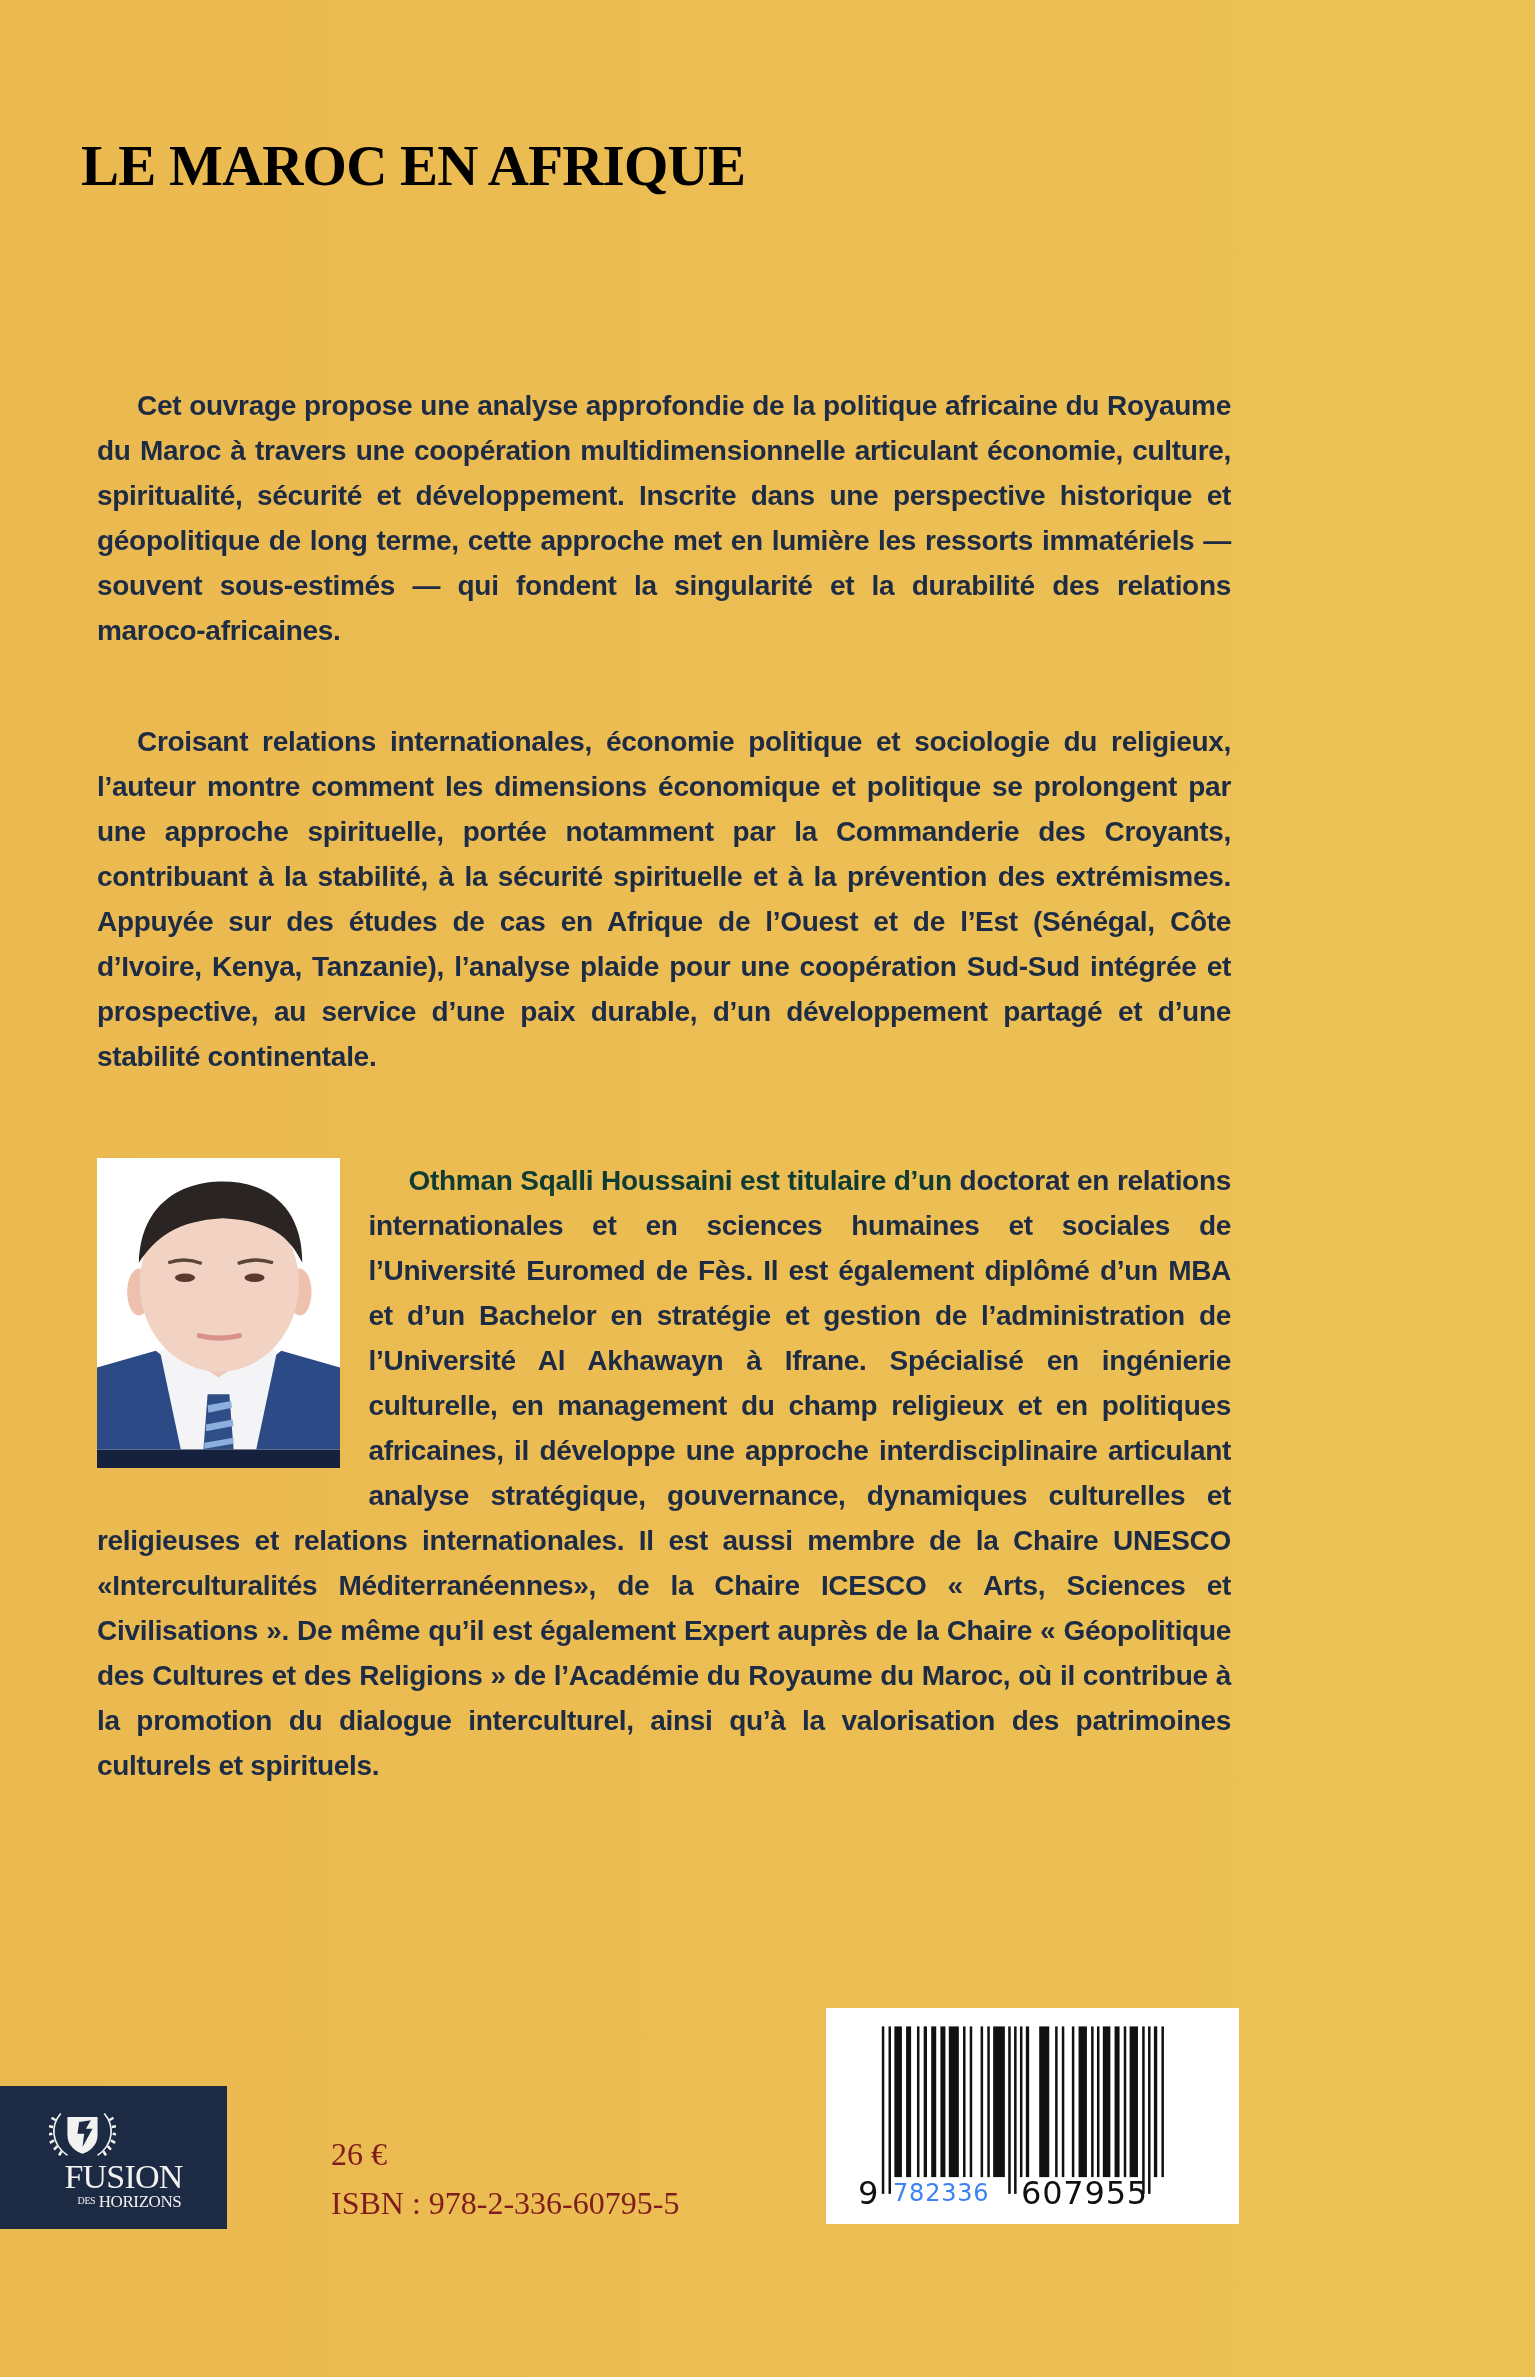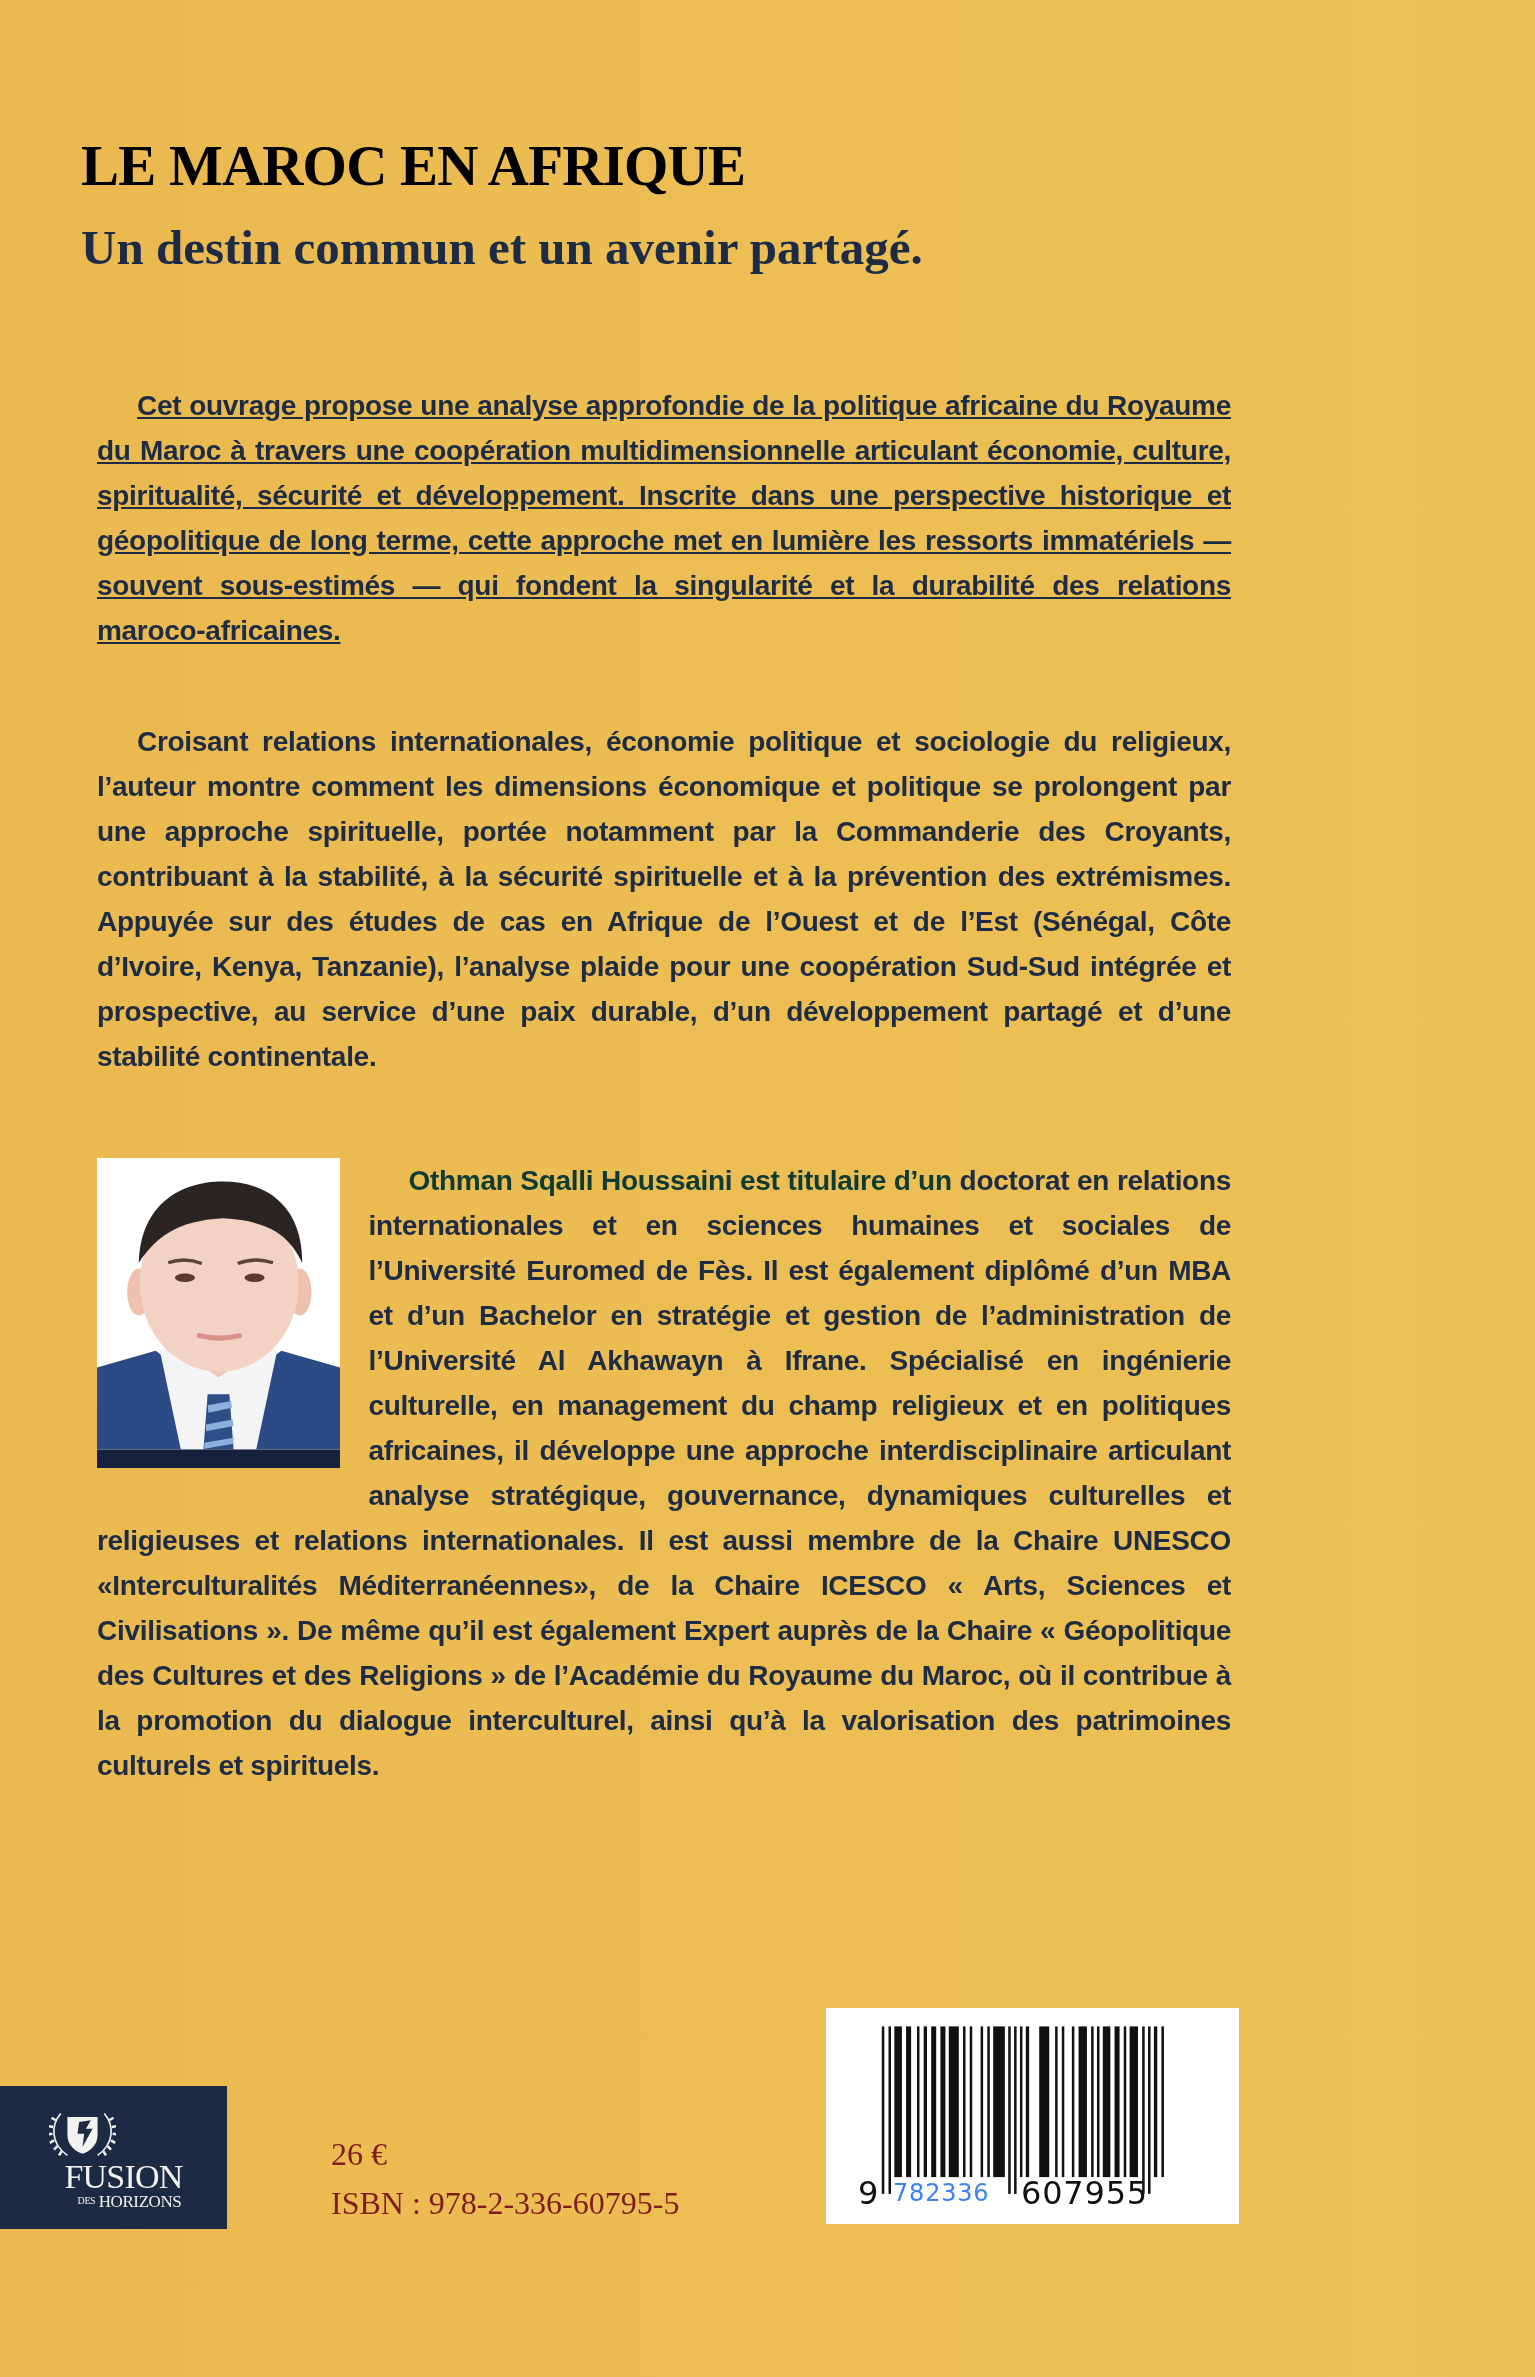--- a/index.html
+++ b/index.html
@@ -26,21 +26,21 @@
       font-size: 49px; font-weight: bold; color: #1D2B45;
       line-height: 60px; white-space: nowrap;
     }
     .subtitle div { display: block; }
     .body-text {
       font-family: "Liberation Sans", "DejaVu Sans", sans-serif;
       font-weight: bold; font-size: 28px; line-height: 45px;
       color: #1D2B45; text-align: justify; text-align-last: left;
       letter-spacing: -0.3px;
     }
-    .p1 { position: absolute; left: 97px; top: 383px; width: 1134px; text-indent: 40px; text-decoration: underline; }
+    .p1 { position: absolute; left: 97px; top: 383px; width: 1134px; text-indent: 40px; }
     .p2 { position: absolute; left: 97px; top: 719px; width: 1134px; text-indent: 40px; }
     .bio-wrap { position: absolute; left: 97px; top: 1158px; width: 1134px; }
     .photo {
       float: left; width: 243px; height: 310px; margin: 0 28.5px 8.4px 0;
       background: #ffffff; position: relative; overflow: hidden;
     }
     .photo svg { display: block; }
     .bio { text-indent: 40px; }
     .bio .lead { color: #0E3B33; }
     .logo-box {
@@ -77,21 +77,20 @@
     }
   </style>
 </head>
 <body>
 
 <div class="cover"></div>
 
 <h1 class="title">LE MAROC EN AFRIQUE</h1>
 
 <div class="subtitle">
-  <div>Un destin commun et un avenir partagé.</div>
 </div>
 
 <p class="body-text p1">Cet ouvrage propose une analyse approfondie de la politique africaine du Royaume du Maroc à travers une coopération multidimensionnelle articulant économie, culture, spiritualité, sécurité et développement. Inscrite dans une perspective historique et géopolitique de long terme, cette approche met en lumière les ressorts immatériels — souvent sous-estimés — qui fondent la singularité et la durabilité des relations maroco-africaines.</p>
 <p class="body-text p2">Croisant relations internationales, économie politique et sociologie du religieux, l’auteur montre comment les dimensions économique et politique se prolongent par une approche spirituelle, portée notamment par la Commanderie des Croyants, contribuant à la stabilité, à la sécurité spirituelle et à la prévention des extrémismes. Appuyée sur des études de cas en Afrique de l’Ouest et de l’Est (Sénégal, Côte d’Ivoire, Kenya, Tanzanie), l’analyse plaide pour une coopération Sud-Sud intégrée et prospective, au service d’une paix durable, d’un développement partagé et d’une stabilité continentale.</p>
 
 <div class="bio-wrap">
   <div class="photo">
     <svg width="243" height="310" viewBox="0 0 290 370">
       <rect x="0" y="0" width="290" height="370" fill="#ffffff"></rect>
 

